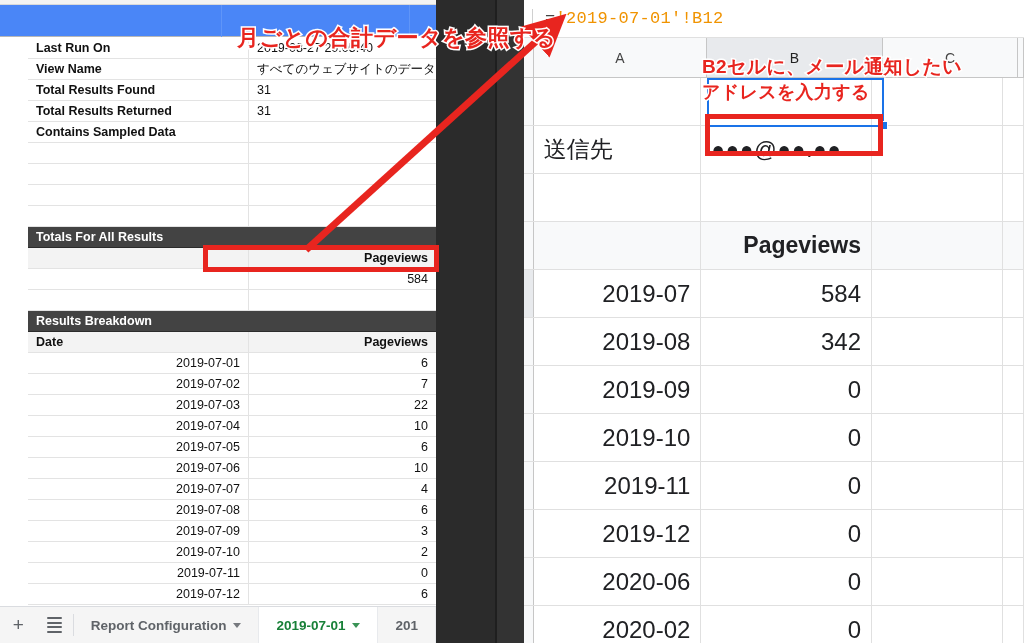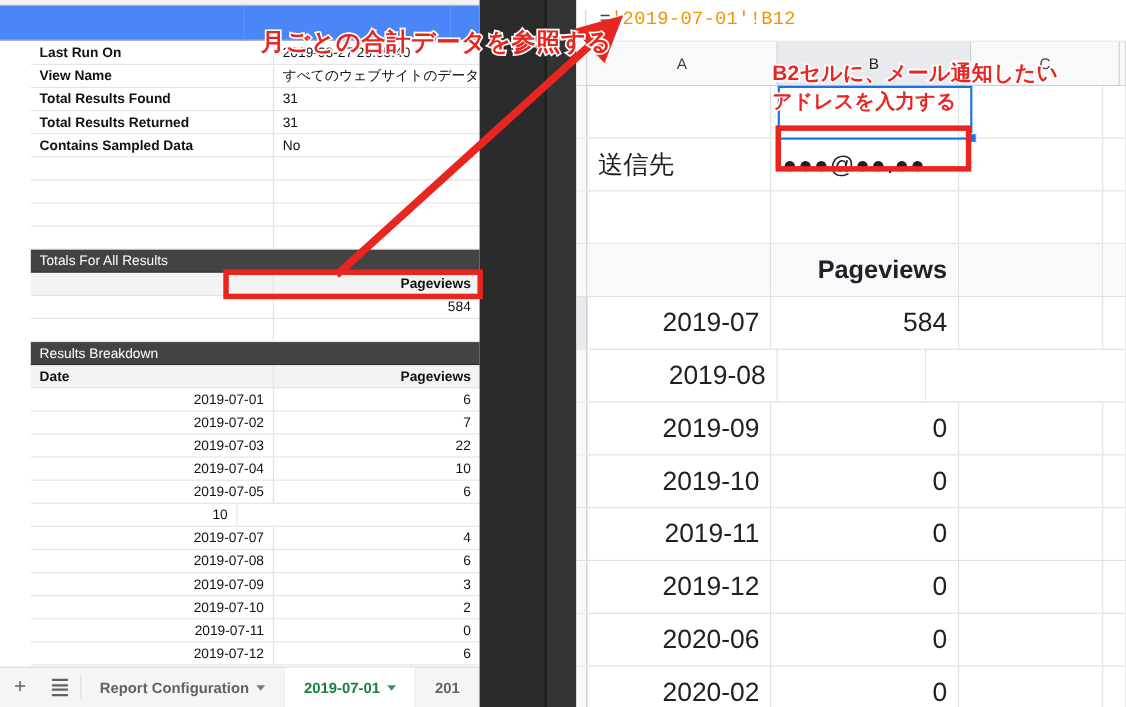--- a/index.html
+++ b/index.html
@@ -31,21 +31,21 @@
     display: flex; align-items: center;
   }
   .lrow .c1 { width: 221px; height:100%; border-right:1px solid #e3e3e3; display:flex; align-items:center; padding-left:8px; font-size:12.5px; color:#111; }
   .lrow .c2 { width: 188px; height:100%; border-right:1px solid #e3e3e3; display:flex; align-items:center; padding-left:8px; font-size:12.5px; color:#111; }
   .lrow .c3 { flex:1; height:100%; }
   .lrow.bold .c1 { font-weight: bold; }
   .lrow .c1.ralign, .lrow .c2.ralign { justify-content:flex-end; padding-right:8px; padding-left:0; }
 
   .sec-header {
     position: relative; height: 21px; width: 436px;
-    background: #434343; color: #fff; font-weight: normal; font-size: 12.5px;
+    background: #434343; color: #fff; font-weight: bold; font-size: 12.5px;
     display: flex; align-items: center; padding-left: 8px;
     border-bottom: 1px solid #2b2b2b;
   }
   .subhead { background: #f3f3f3; }
   .subhead .c1, .subhead .c2 { font-weight: bold; }
 
   
   #left-tabbar {
     position: absolute; left: 0; bottom: 0; width: 436px; height: 37px;
     background: #f5f5f5; border-top: 1px solid #dadce0;
@@ -172,21 +172,20 @@
         <div class="c2">31</div>
         <div class="c3"></div>
       </div>
       <div class="lrow bold">
         <div class="c1">Total Results Returned</div>
         <div class="c2">31</div>
         <div class="c3"></div>
       </div>
       <div class="lrow bold">
         <div class="c1">Contains Sampled Data</div>
-        <div class="c2">No</div>
         <div class="c3"></div>
       </div>
 
       <div class="lrow">
           <div class="c1"></div>
           <div class="c2"></div>
           <div class="c3"></div>
         </div>
       <div class="lrow">
           <div class="c1"></div>
@@ -248,20 +247,21 @@
             <div class="c1 ralign">2019-07-04</div>
             <div class="c2 ralign">10</div>
             <div class="c3"></div>
           </div>
           <div class="lrow">
             <div class="c1 ralign">2019-07-05</div>
             <div class="c2 ralign">6</div>
             <div class="c3"></div>
           </div>
           <div class="lrow">
+            <div class="c1 ralign">2019-07-06</div>
             <div class="c2 ralign">10</div>
             <div class="c3"></div>
           </div>
           <div class="lrow">
             <div class="c1 ralign">2019-07-07</div>
             <div class="c2 ralign">4</div>
             <div class="c3"></div>
           </div>
           <div class="lrow">
             <div class="c1 ralign">2019-07-08</div>
@@ -368,20 +368,21 @@
         <div class="grow">
           <div class="rowhead sel"></div>
           <div class="gcell cA r">2019-07</div>
           <div class="gcell cB r">584</div>
           <div class="gcell cC"></div>
           <div class="gcell cD"></div>
         </div>
         <div class="grow">
           <div class="rowhead"></div>
           <div class="gcell cA r">2019-08</div>
+          <div class="gcell cB r">342</div>
           <div class="gcell cC"></div>
           <div class="gcell cD"></div>
         </div>
         <div class="grow">
           <div class="rowhead"></div>
           <div class="gcell cA r">2019-09</div>
           <div class="gcell cB r">0</div>
           <div class="gcell cC"></div>
           <div class="gcell cD"></div>
         </div>

